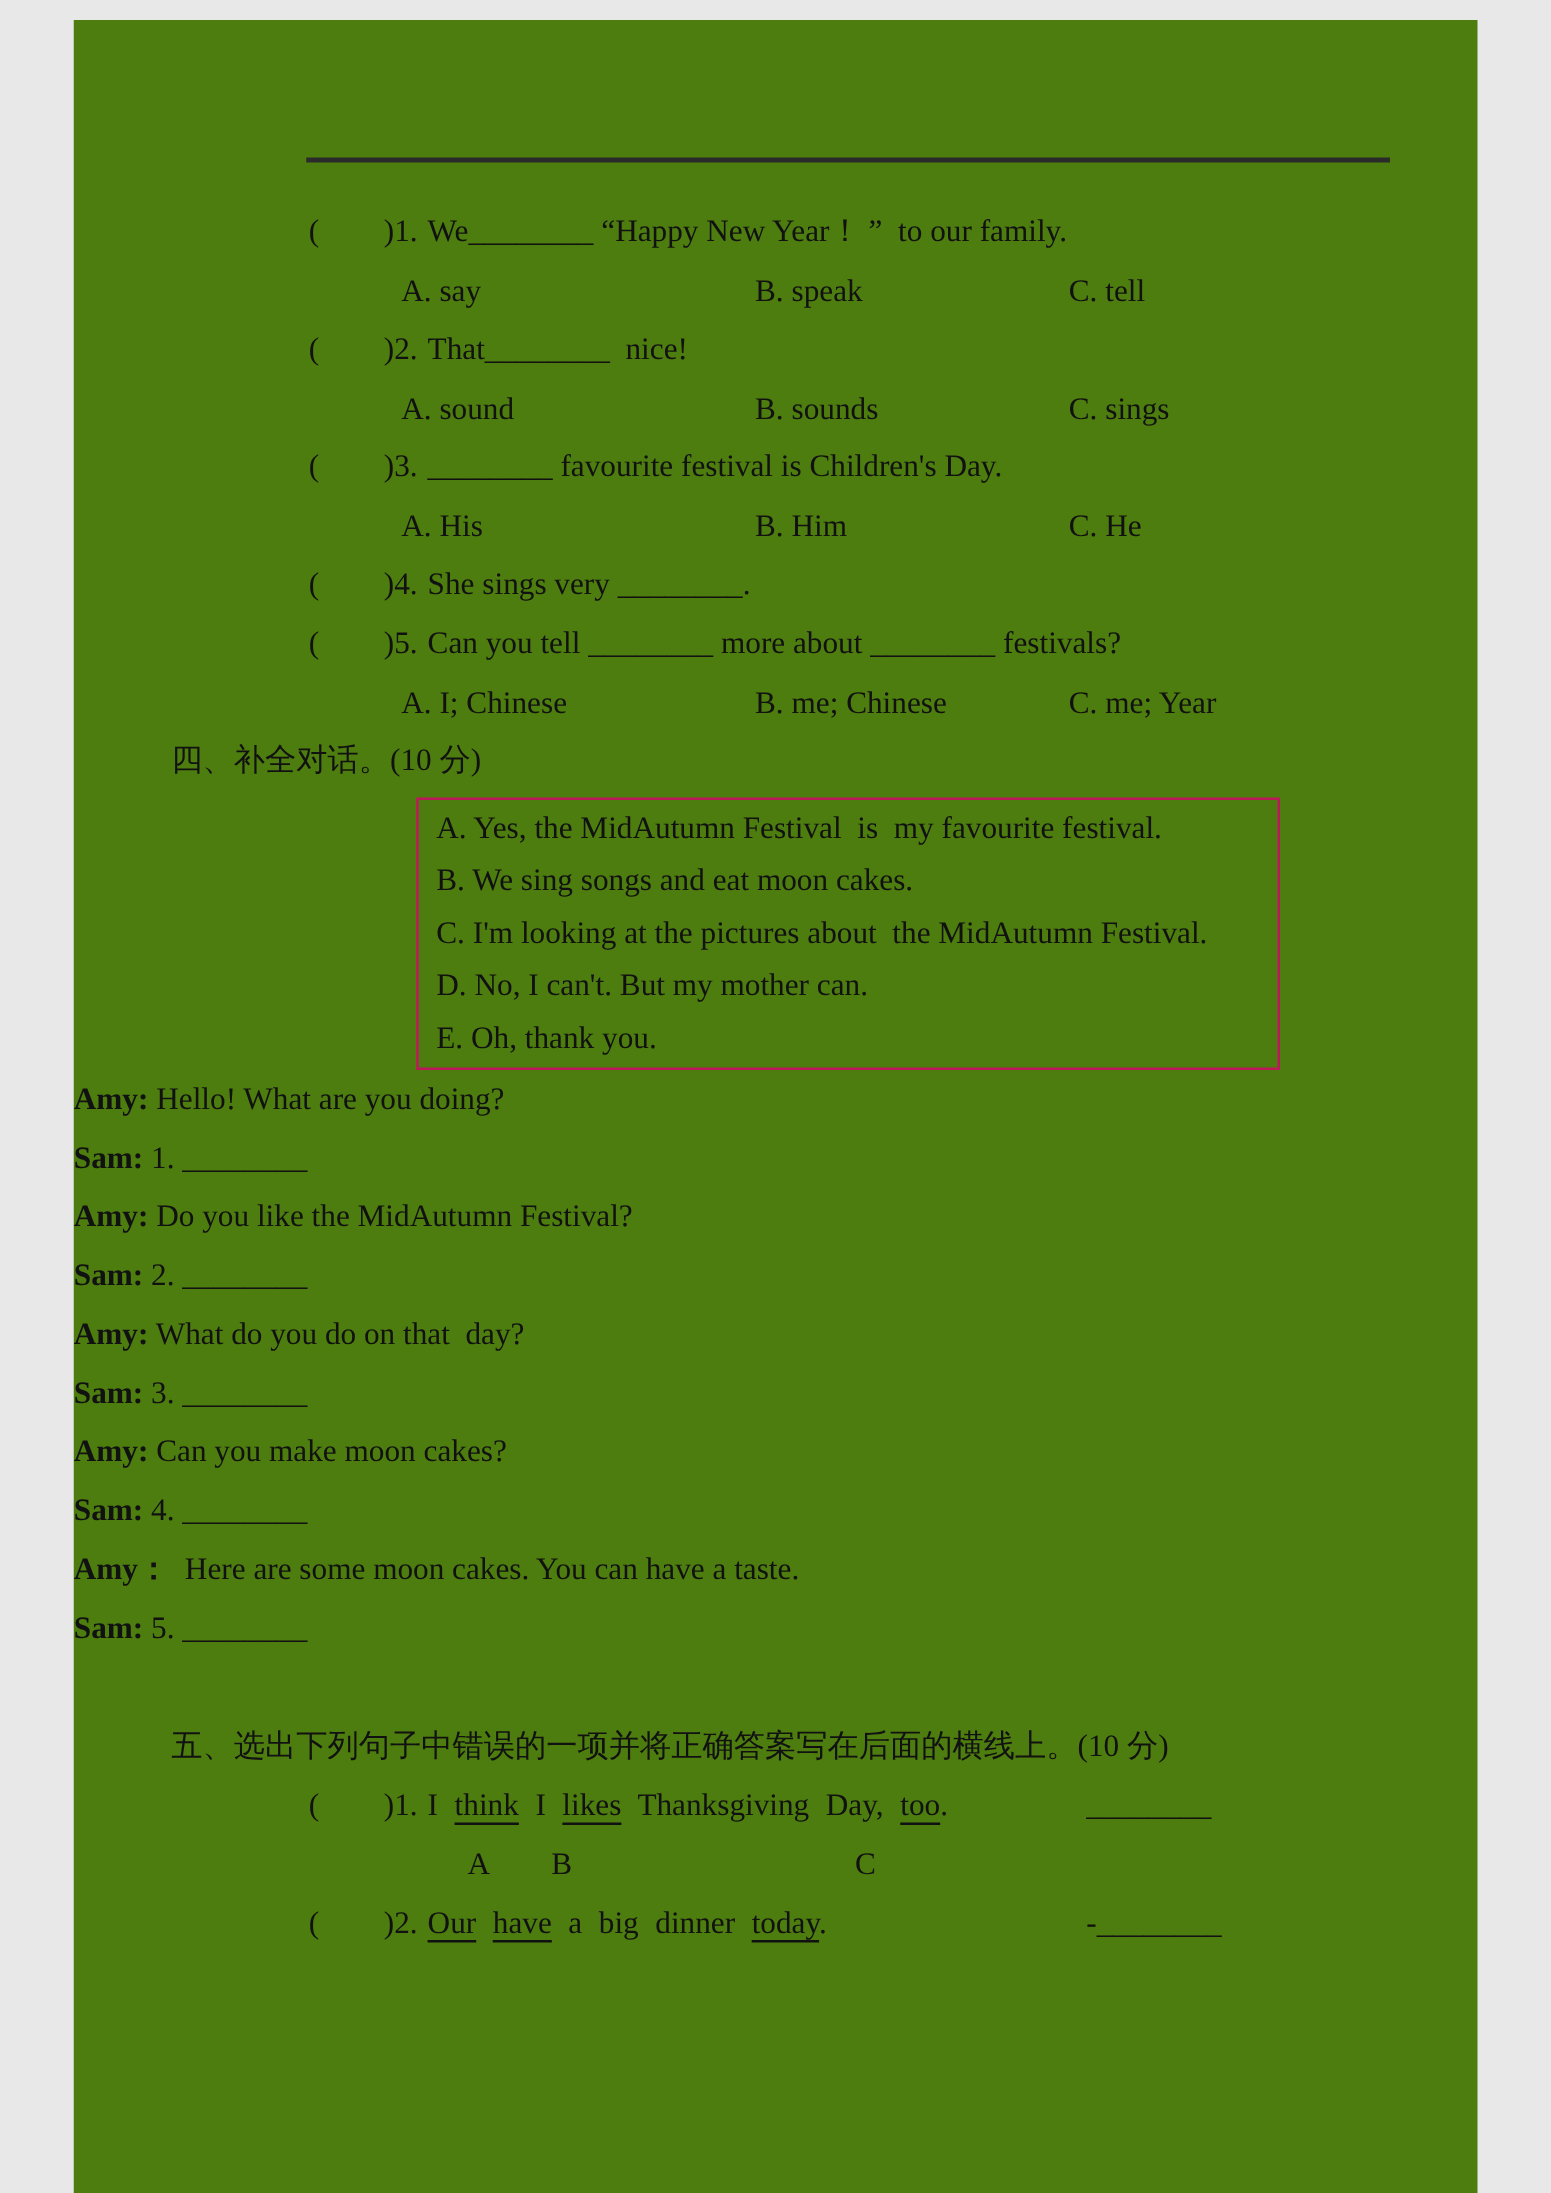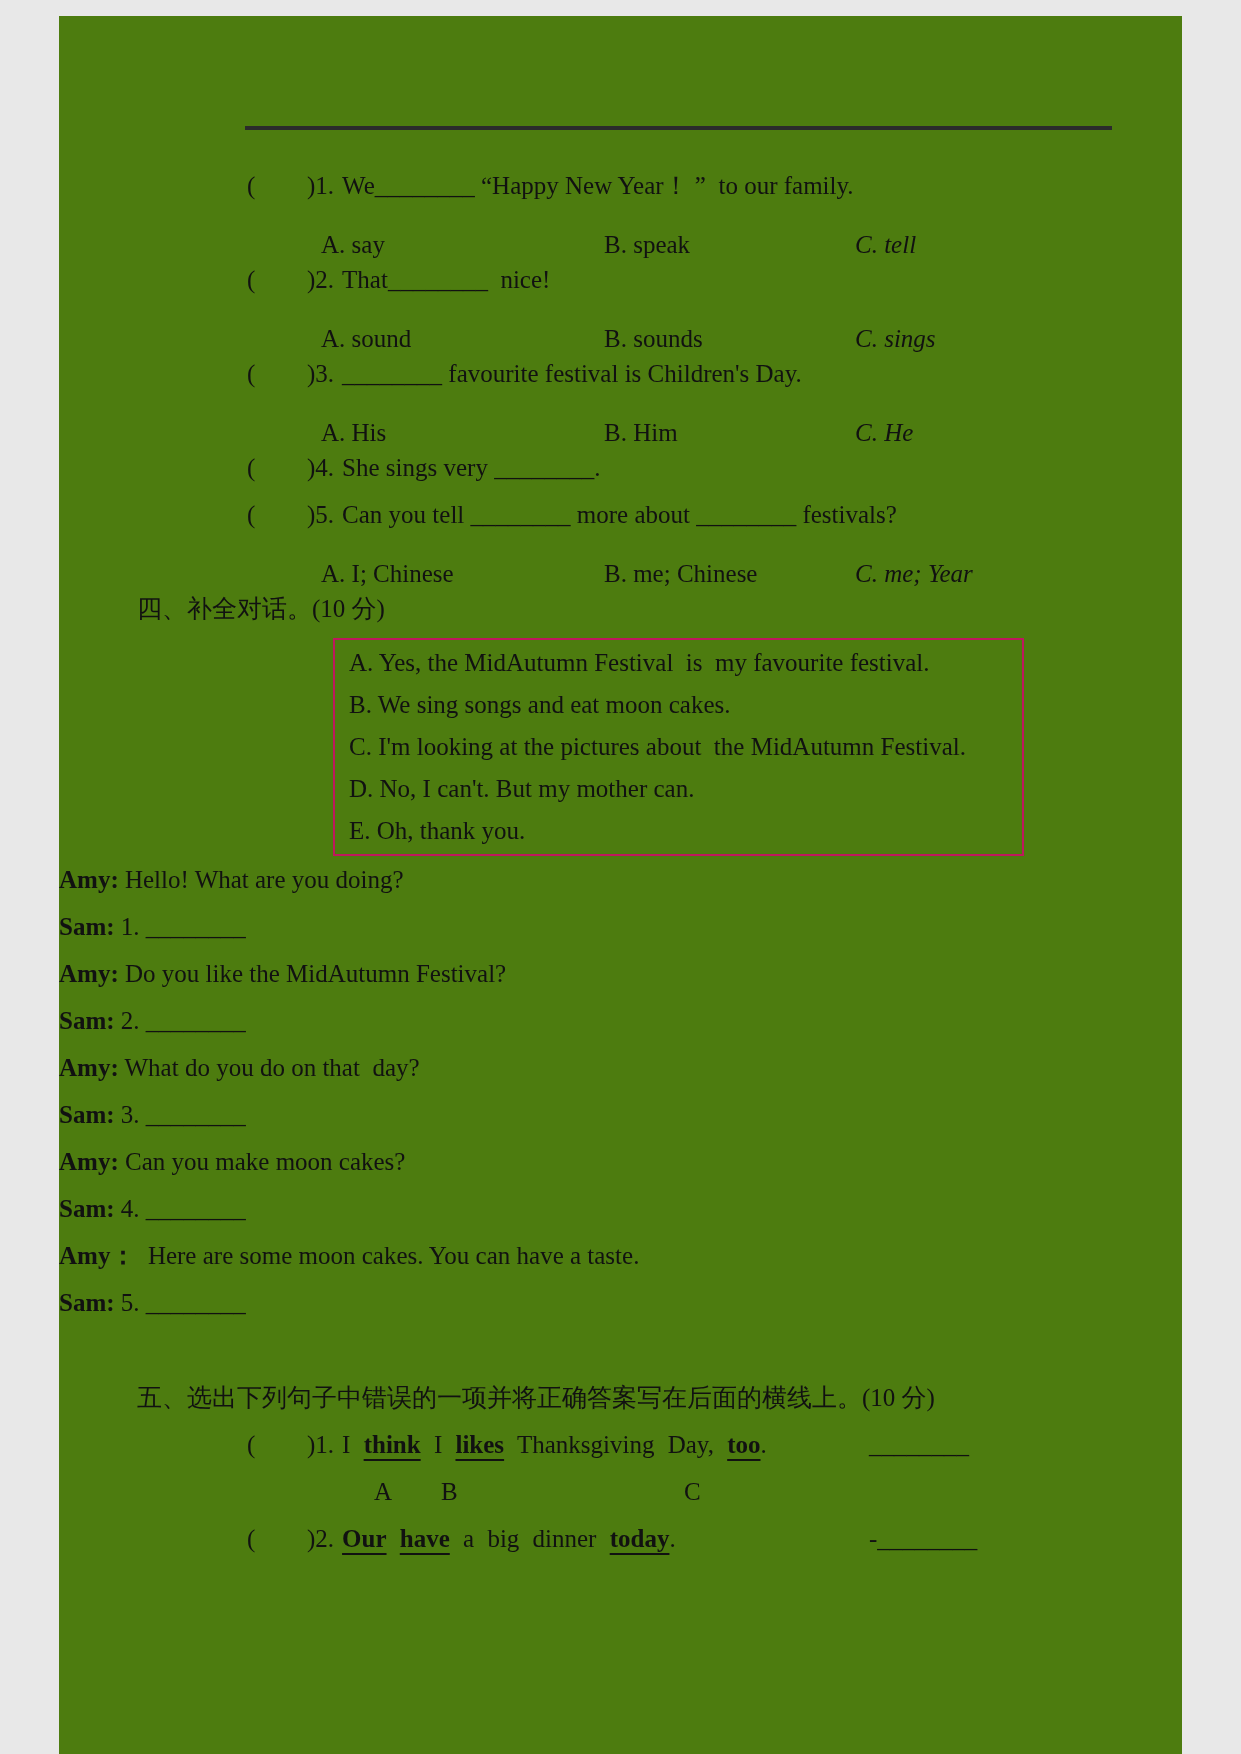--- a/index.html
+++ b/index.html
@@ -13,38 +13,38 @@
     font-size:25px;
     overflow:hidden;
   }
   .hrule{position:absolute;left:186px;top:110px;width:867px;height:4px;background:#2b2b2b;}
   .content{position:absolute;left:0;top:146px;width:1241px;}
   .row{position:relative;height:47px;line-height:47px;white-space:pre;}
   .qrow{padding-left:188px;}
   .paren{display:inline-block;width:60px;}
   .qnum{margin-right:8px;}
   .optrow{height:47px;}
-  .opt{position:absolute;top:12px;white-space:pre;}
+  .opt{position:absolute;top:1px;white-space:pre;}
   .opt.c0{left:262px;}
   .opt.c1{left:545px;}
-  .opt.c2{left:796px;font-style:italic;}
+  .opt.c2{left:796px;}
   .heading{padding-left:78px;height:47px;line-height:47px;white-space:pre;}
   .box{
     box-sizing:border-box;
     margin-left:274px;margin-top:6px;
     width:691px;
     border:2px solid #be185d;
     padding:2px 6px 2px 14px;
   }
   .bline{height:42px;line-height:42px;white-space:pre;}
   .dlgrow{}
   .spk{font-weight:bold;}
   .s5head{margin-top:48px;}
   .q5text{word-spacing:7px;}
-  .useg{text-decoration:underline;text-underline-offset:6px;text-decoration-thickness:2px;font-weight:bold;}
+  .useg{text-decoration:underline;text-underline-offset:6px;text-decoration-thickness:2px;}
   .rblank{position:absolute;left:810px;top:0;}
   .letrow{position:relative;height:47px;line-height:47px;}
   .letter{position:absolute;top:0;}
   .letter.p0{left:315px;}
   .letter.p1{left:382px;}
   .letter.p2{left:625px;}
 </style>
 </head>
 <body>
 

